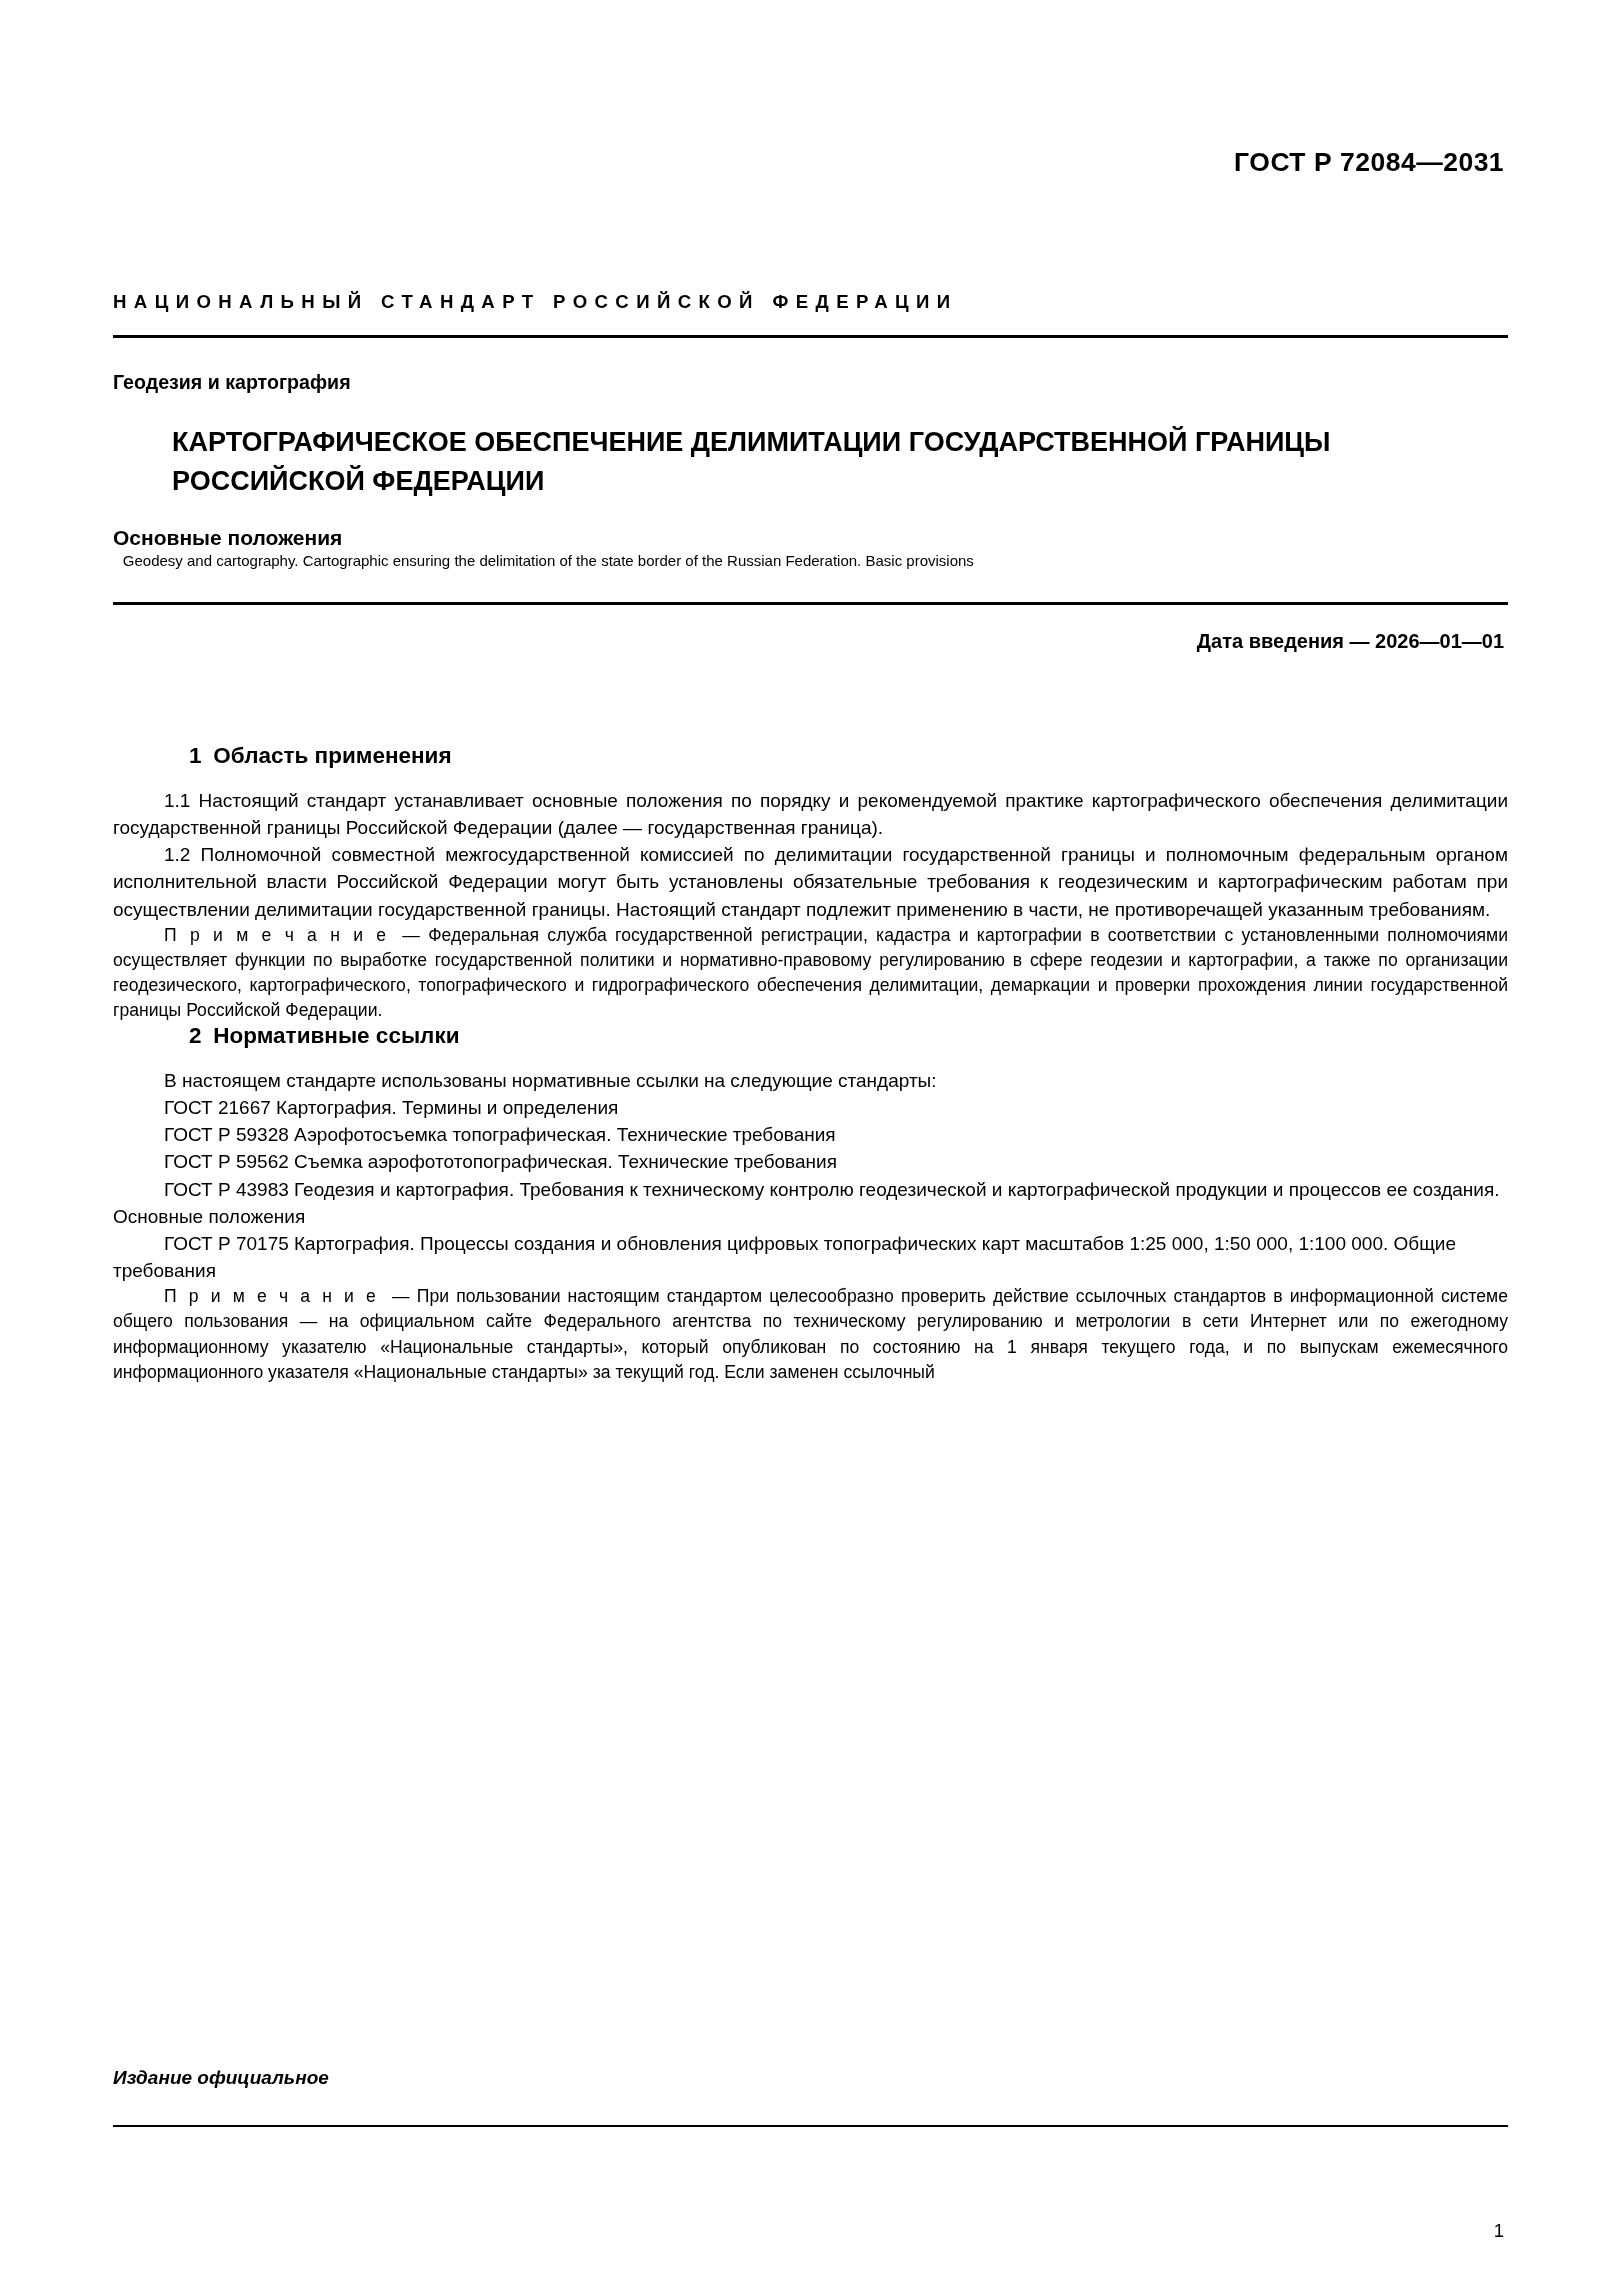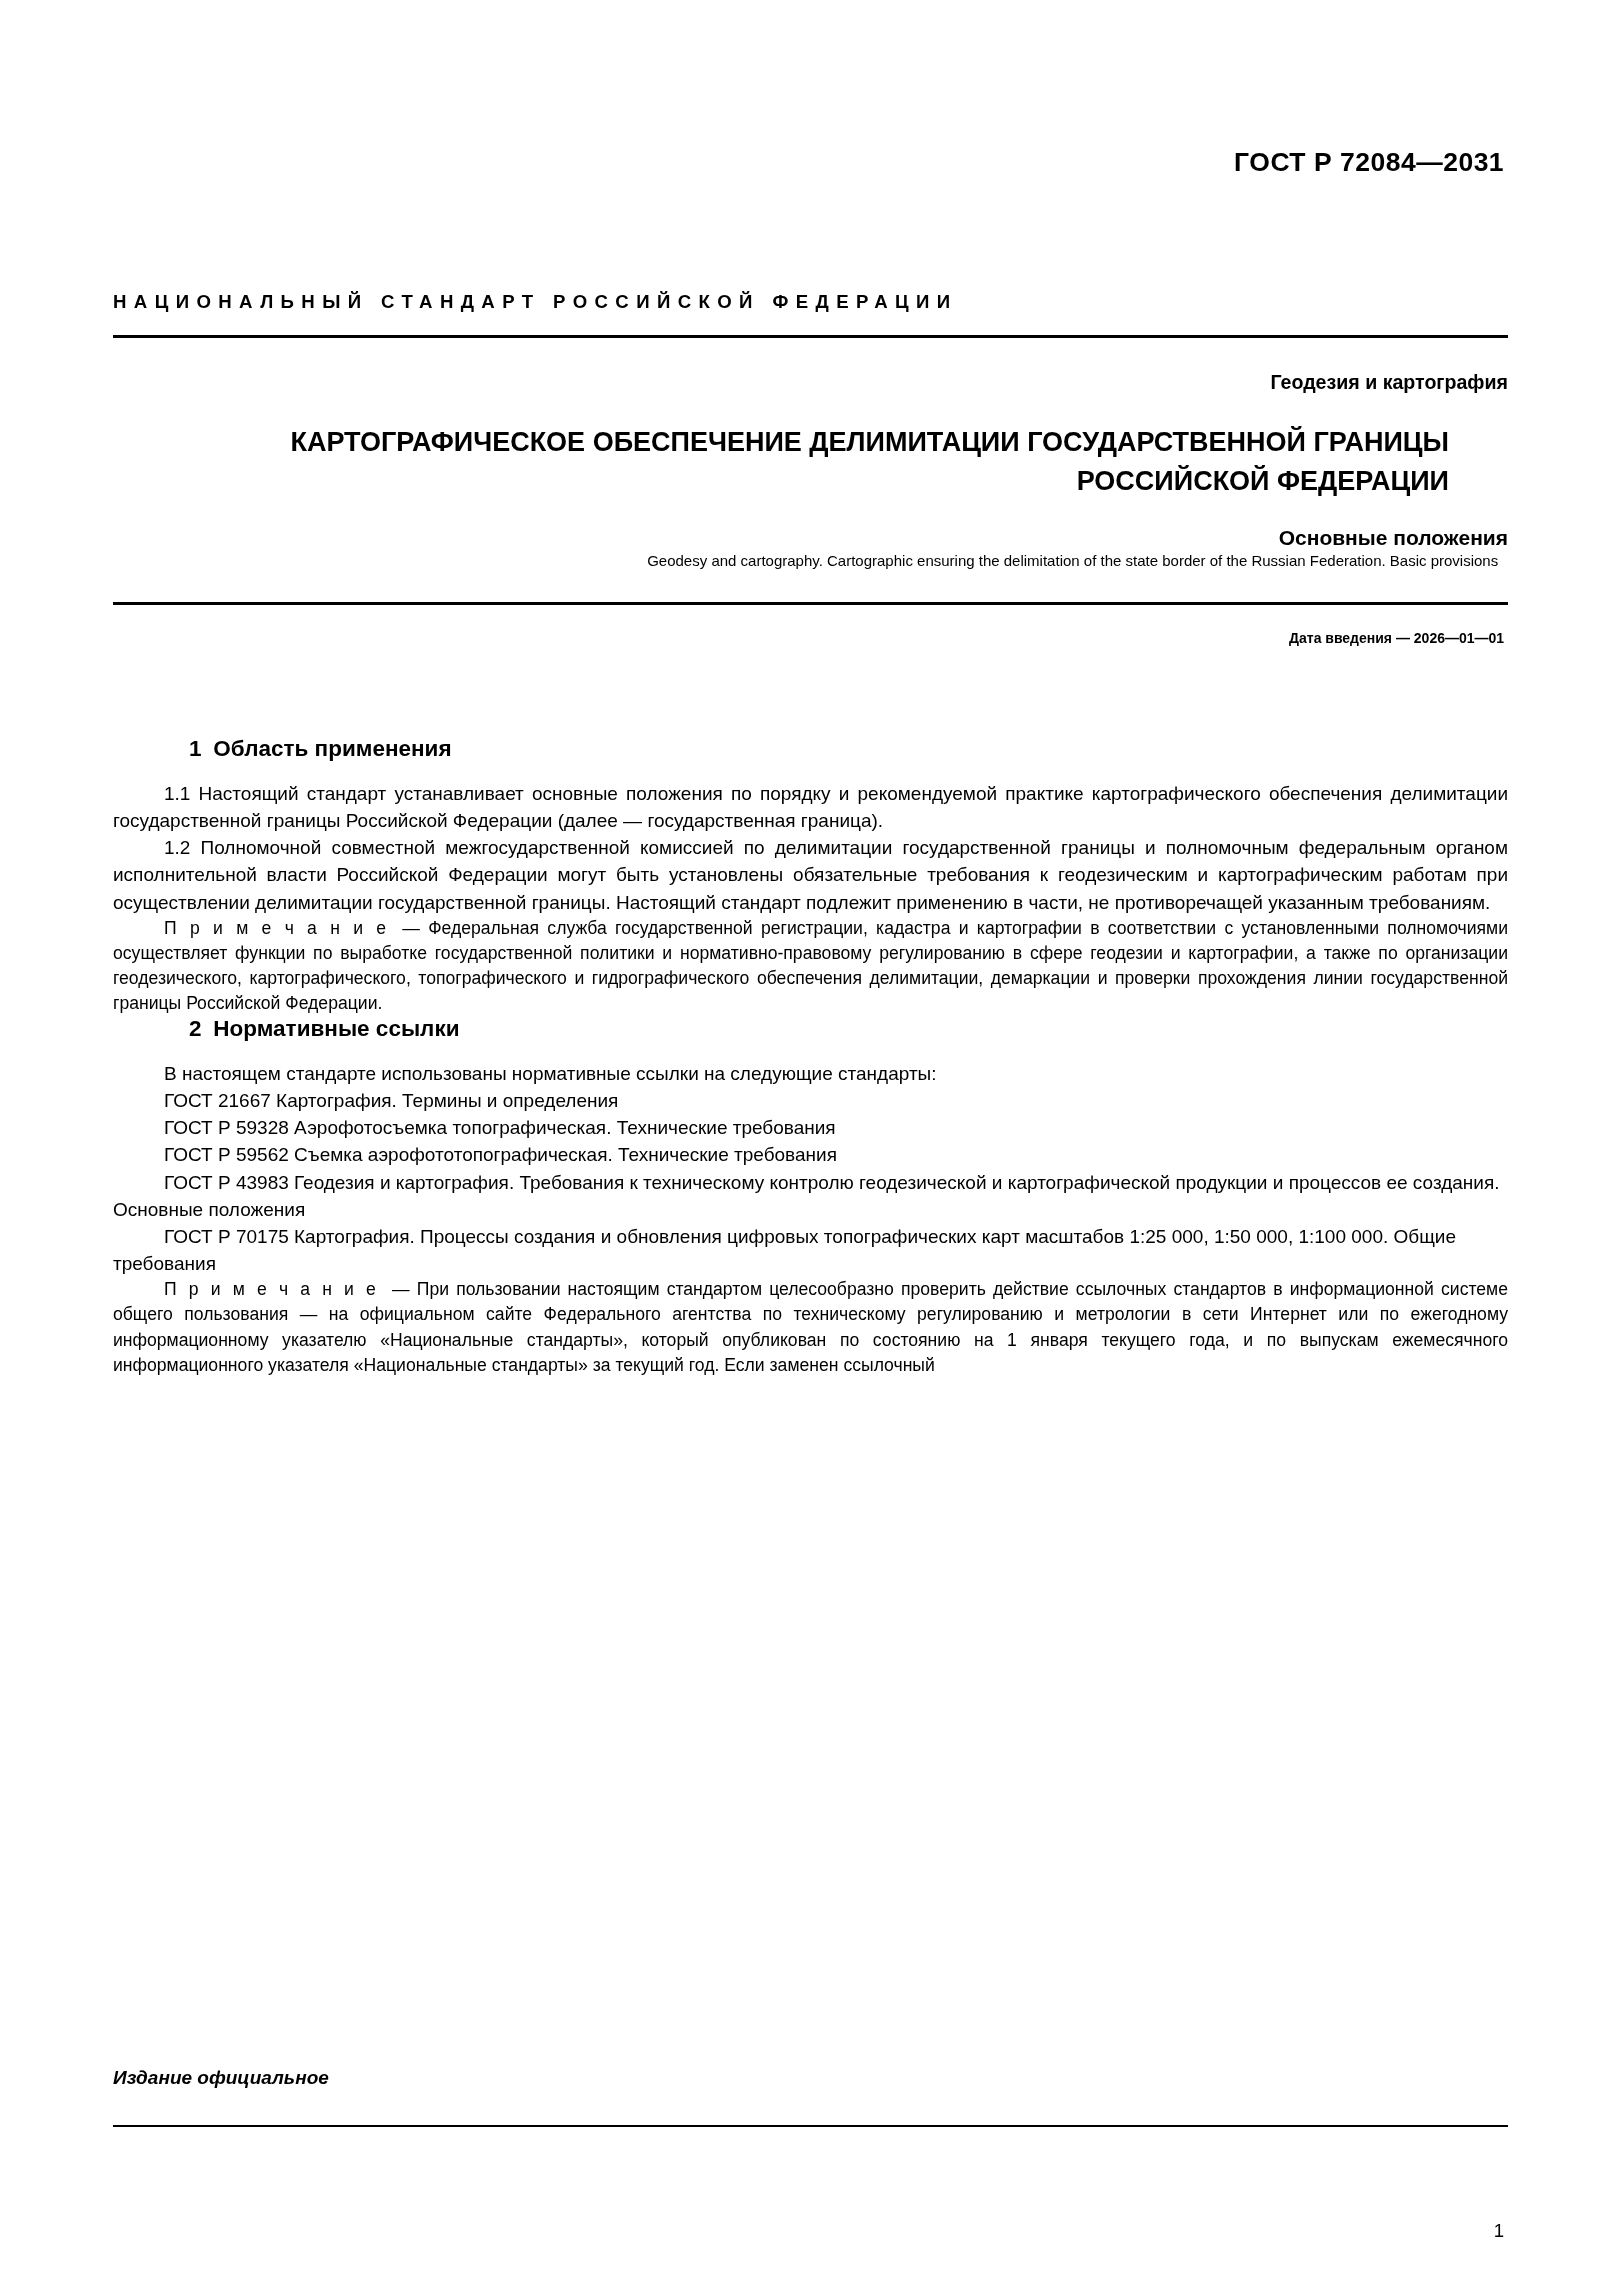--- a/index.html
+++ b/index.html
@@ -39,21 +39,21 @@
   }
   .rule-thick {
     border-top: 3.9px solid #000;
     margin-top: 21.6px;
   }
   .rule-thick-2 {
     border-top: 3.9px solid #000;
     margin-top: 29px;
   }
   .title-block {
-    text-align: right;
+    text-align: left;
     margin-top: 33px;
   }
   .title-sub1 {
     font-size: 19.6px;
     font-weight: bold;
     margin-bottom: 29px;
   }
   .title-main {
     font-size: 27px;
     font-weight: bold;
@@ -65,21 +65,21 @@
     font-weight: bold;
   }
   .title-en {
     font-size: 15px;
     font-weight: normal;
     line-height: 1.5;
     margin: 0 9.8px 0 9.8px;
   }
   .intro-date {
     text-align: right;
-    font-size: 14px;
+    font-size: 20px;
     font-weight: bold;
     margin-top: 25.5px;
     padding-right: 3.9px;
   }
   
   .content {
     margin-top: 90px;
   }
   h2.section {
     font-size: 22.5px;

